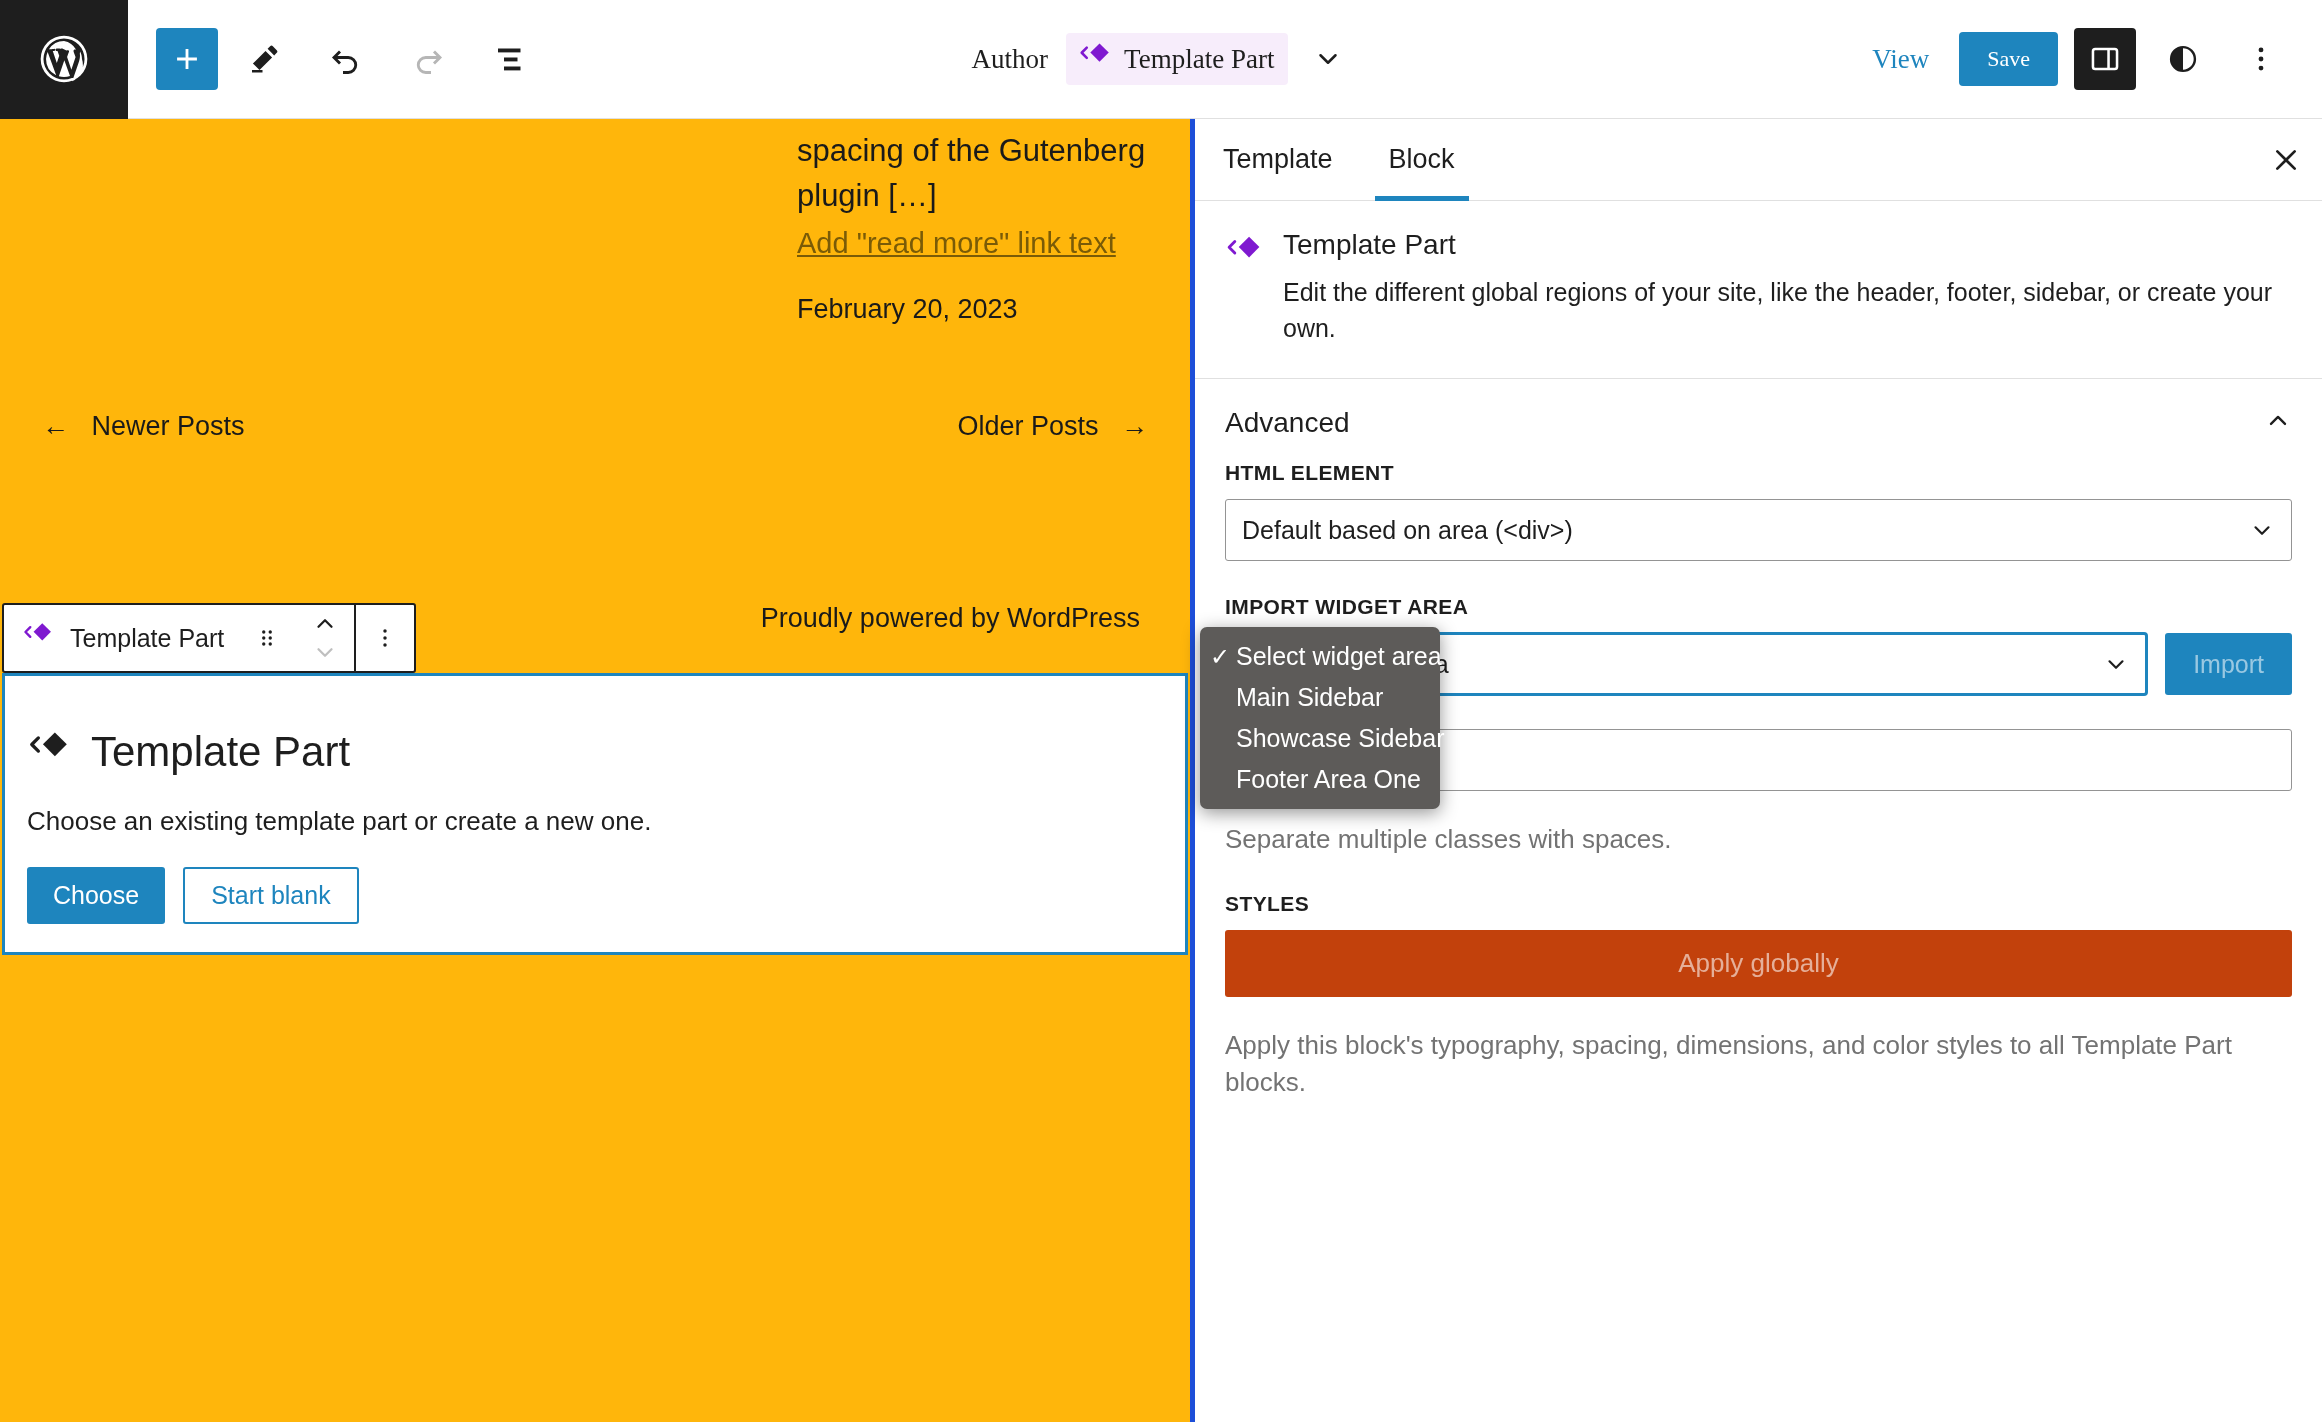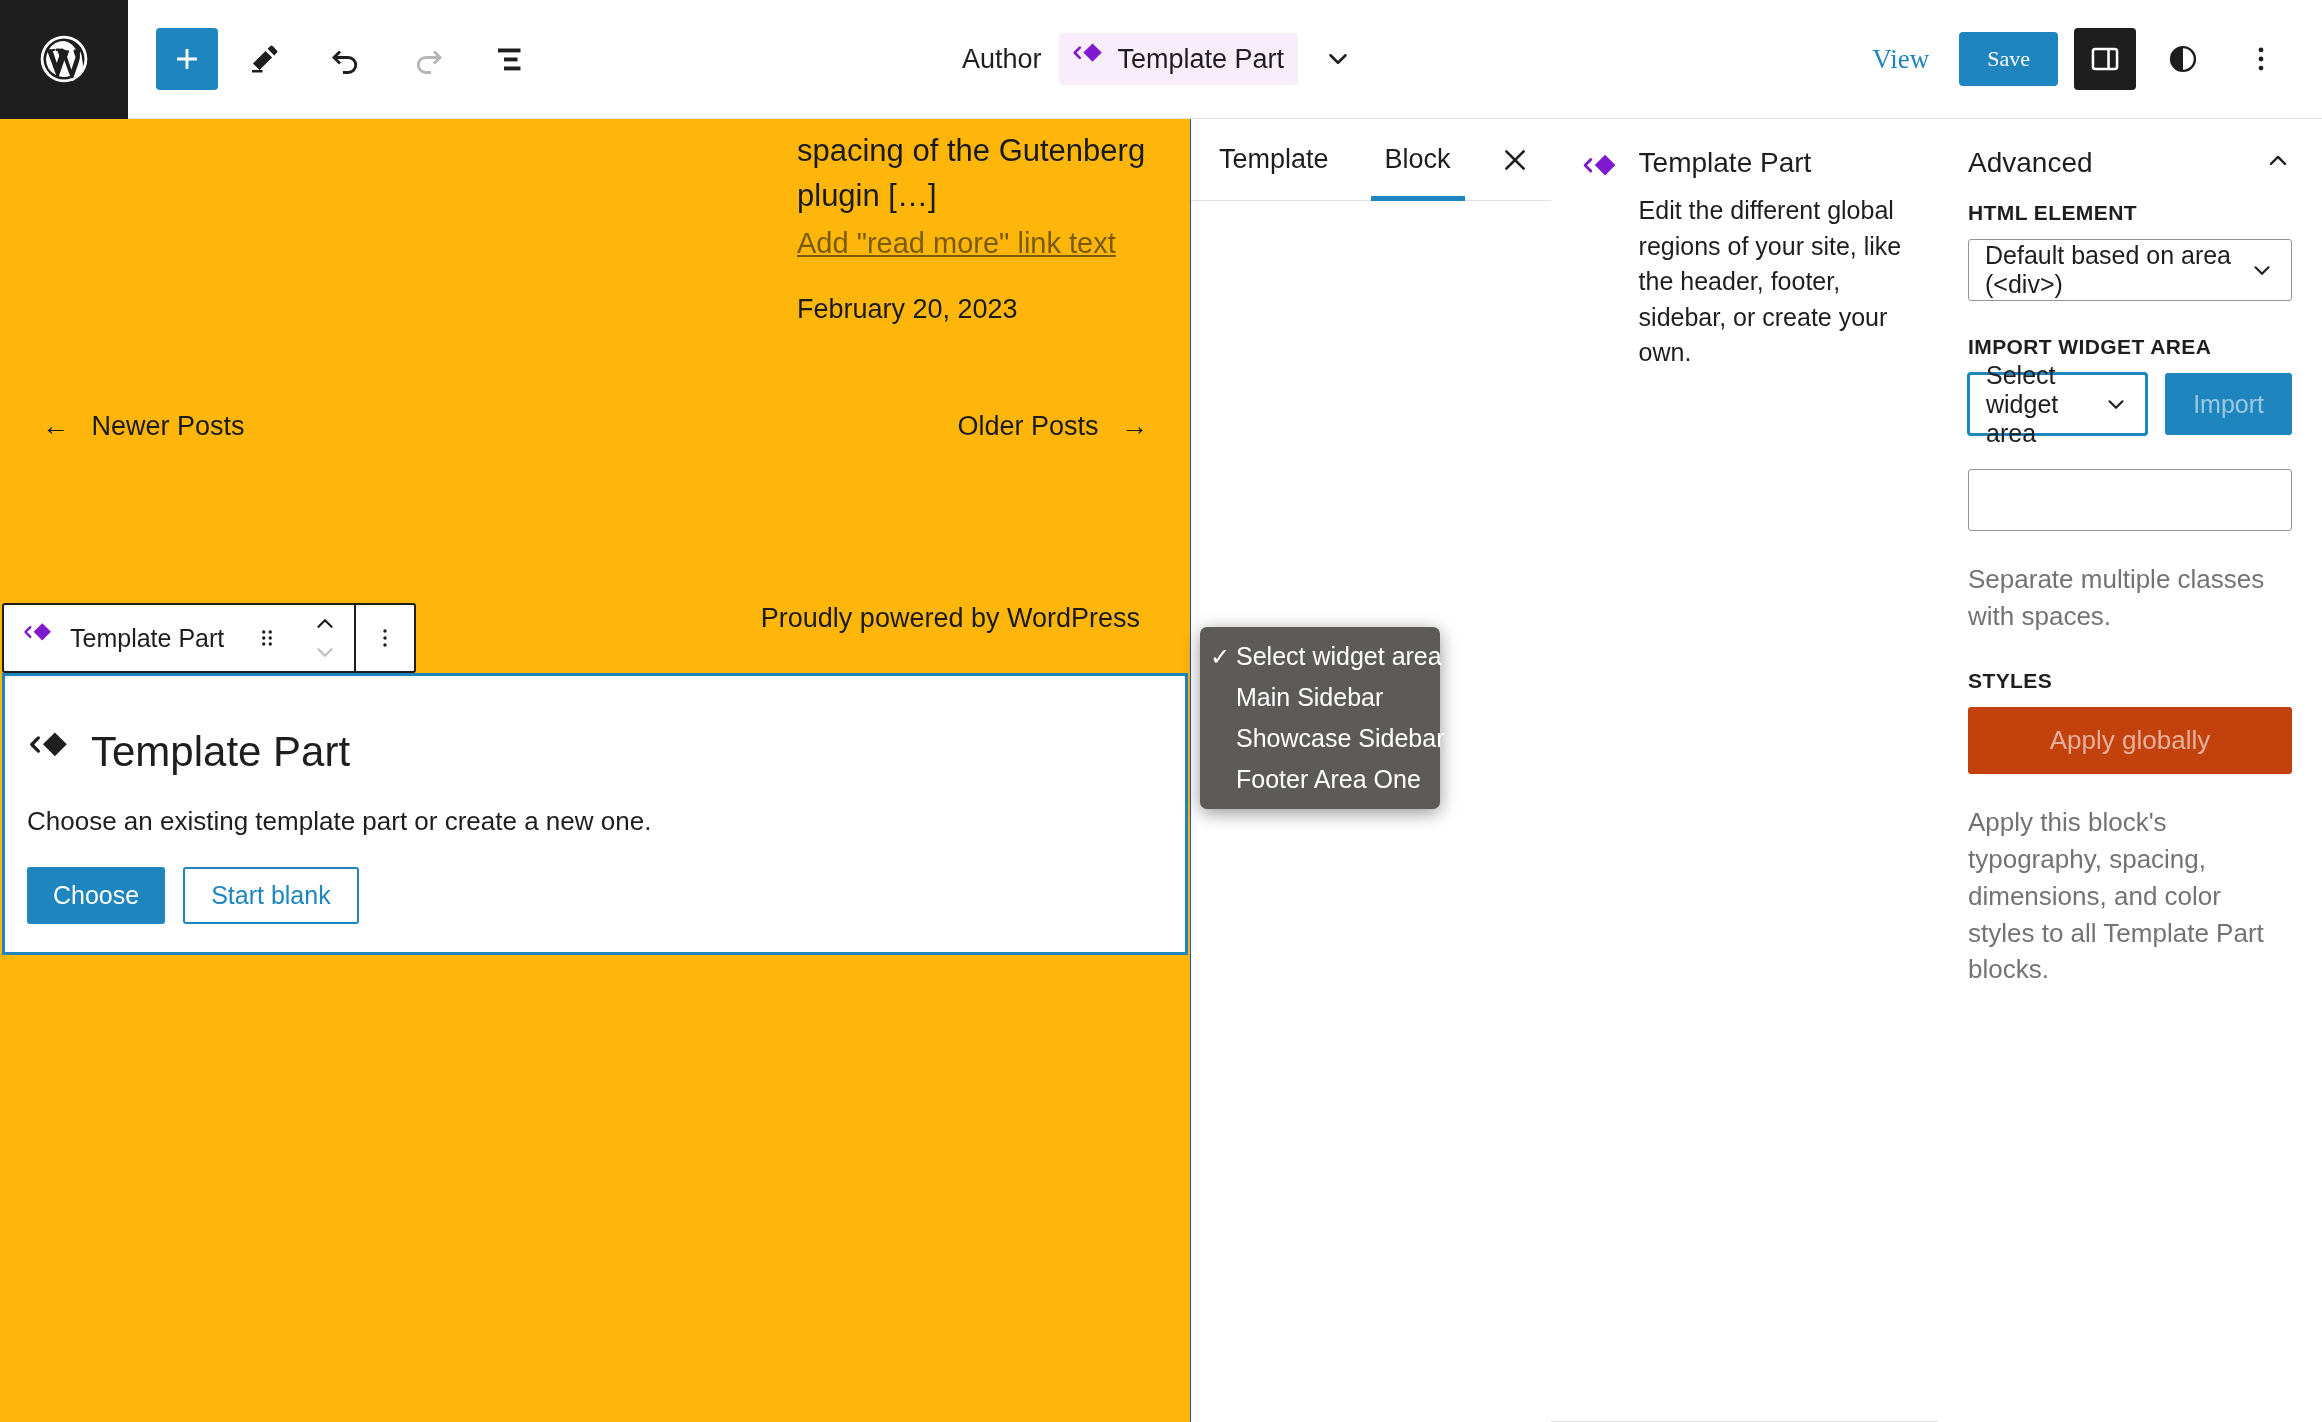--- a/index.html
+++ b/index.html
@@ -37,21 +37,21 @@
   .tb-btn svg { width: 36px; height: 36px; }
   .tb-btn.primary { background: #1e85be; width: 62px; height: 62px; border-radius: 4px; }
   .tb-btn.primary svg { fill: #fff; width: 34px; height: 34px; }
   .tb-btn.disabled svg { opacity: .32; }
 
   .hdr-center {
     position: absolute; left: 0; right: 0;
     display: flex; align-items: center; justify-content: center;
     gap: 18px; pointer-events: none;
   }
-  .hdr-center > * { pointer-events: auto; }
+  .hdr-center > * { pointer-events: auto; font-family: Liberation Serif, serif; }
   .doc-label { font-size: 27px; color: #1e1e1e; }
   .doc-chip {
     display: inline-flex; align-items: center; gap: 12px;
     background: #f7edfb; border-radius: 4px;
     padding: 7px 14px 7px 12px; cursor: pointer;
   }
   .doc-chip .t { font-size: 27px; color: #1e1e1e; }
   .chev-btn { background:none;border:none;cursor:pointer;display:flex;align-items:center;justify-content:center;width:44px;height:44px; }
   .chev-btn svg { width: 30px; height: 30px; }
 
@@ -150,22 +150,22 @@
     font-size: 25px; padding: 14px 26px; cursor: pointer; font-family: inherit;
   }
   .btn-outline {
     background: #fff; color: #1e85be; border: 2px solid #1e85be; border-radius: 3px;
     font-size: 25px; padding: 12px 26px; cursor: pointer; font-family: inherit;
   }
 
   
   .sidebar {
     flex: 1; background: #fff;
-    border-left: 1px solid #1d4ed8;
-    display: flex; flex-direction: row;
+    border-left: 5px solid #1d4ed8;
+    display: flex; flex-direction: column;
     position: relative; min-width: 0;
   }
   .sb-tabs {
     height: 82px; display: flex; align-items: stretch;
     border-bottom: 1px solid #e0e0e0; position: relative;
   }
   .sb-tab {
     display: flex; align-items: center; padding: 0 28px;
     font-size: 27px; color: #1e1e1e; cursor: pointer;
     background: none; border: none; font-family: inherit;

